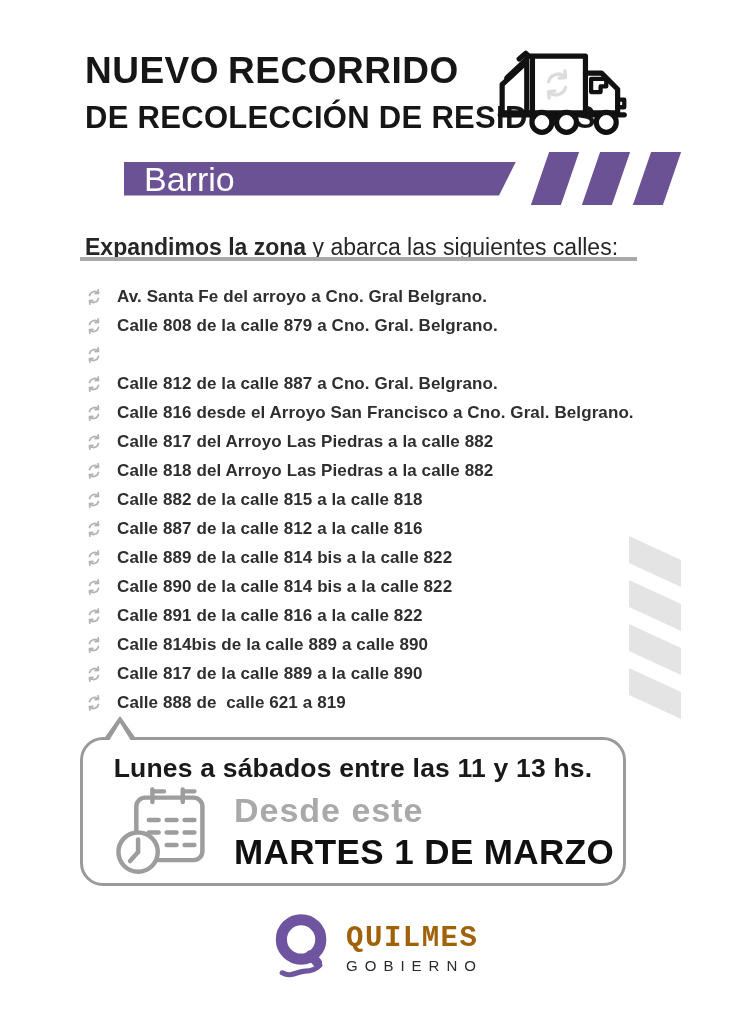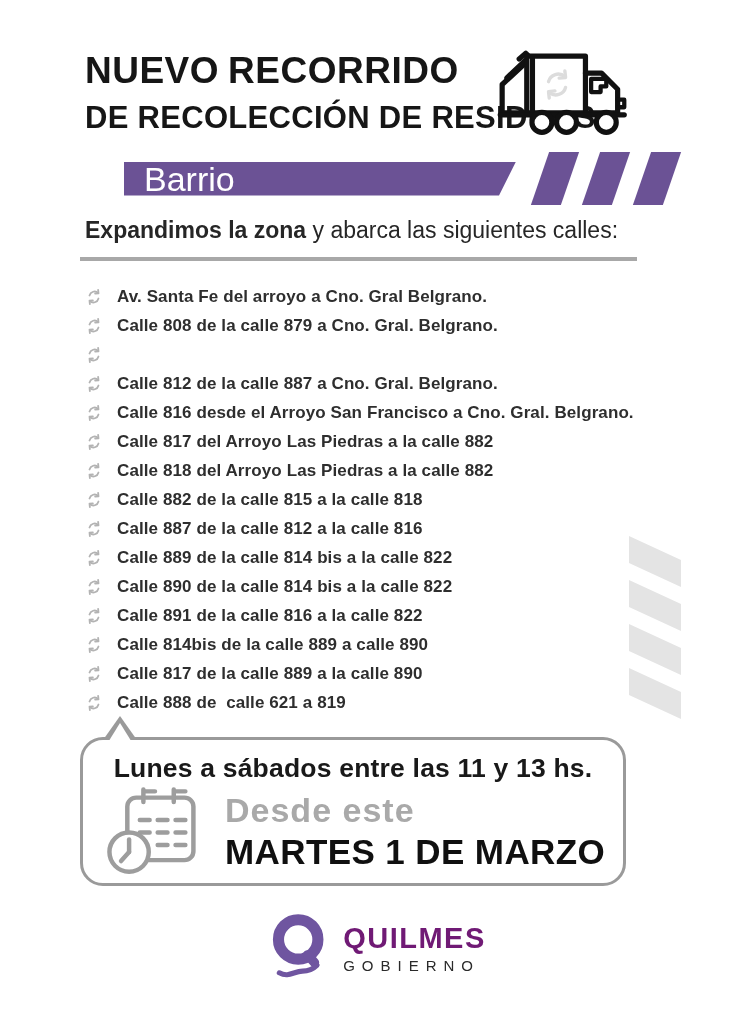--- a/index.html
+++ b/index.html
@@ -24,21 +24,21 @@
     width:392px;background:var(--purple);
     clip-path:polygon(0 0,100% 0,calc(100% - 17px) 100%,0 100%);
     display:flex;align-items:center;padding-left:20px;box-sizing:border-box;
     color:#fff;font-size:34px;line-height:1;
   }
   .banner-main .b-light{font-weight:400;}
   .banner-main .b-bold{font-weight:800;margin-left:10px;}
   .banner-stripes{display:flex;margin-left:24px;}
   .banner-stripe{width:30px;height:53px;background:var(--purple);transform:skewX(-19deg);margin-right:21px;}
   
-  .intro{position:absolute;left:85px;top:217px;font-size:23px;color:#262626;}
+  .intro{position:absolute;left:85px;top:234px;font-size:23px;color:#262626;}
   .intro .i-bold{font-weight:800;}
   .divider{position:absolute;left:80px;top:257px;width:557px;height:4px;background:#a8a8a8;}
   
   .street-list{position:absolute;left:85px;top:288px;list-style:none;margin:0;padding:0;}
   .street-list li{display:flex;align-items:center;margin-bottom:11px;height:18px;}
   .bullet{width:18px;height:18px;color:#b3b3b3;flex:0 0 18px;}
   .street-text{margin-left:14px;font-size:17px;font-weight:700;color:#2e2e2e;letter-spacing:.1px;white-space:pre;}
   
   .stripes-right{position:absolute;left:629px;top:548px;width:52px;}
   .gray-stripe{width:52px;height:27px;background:#e4e4e4;transform:skewY(25deg);margin-bottom:17px;}
@@ -51,30 +51,30 @@
     position:absolute;left:20px;top:-24px;width:0;height:0;
     border-left:17px solid transparent;border-right:17px solid transparent;
     border-bottom:24px solid #9a9a9a;
   }
   .bubble .tail-inner{
     position:absolute;left:24px;top:-17px;width:0;height:0;
     border-left:13px solid transparent;border-right:13px solid transparent;
     border-bottom:21px solid #ffffff;
   }
   .sched-line1{margin-top:13px;text-align:center;font-size:26.5px;font-weight:700;color:#191919;letter-spacing:.2px;}
-  .sched-row{display:flex;align-items:center;margin-top:2px;padding-left:22px;}
+  .sched-row{display:flex;align-items:center;margin-top:2px;padding-left:22px;justify-content:center;}
   .calendar-icon{width:100px;height:92px;color:#9d9d9d;flex:0 0 100px;}
   .sched-text{margin-left:20px;}
   .sched-line2{font-size:34px;font-weight:800;color:#a9a9a9;letter-spacing:1px;line-height:1.1;}
   .sched-line3{font-size:35px;font-weight:900;color:#101010;letter-spacing:.4px;line-height:1.15;margin-top:2px;}
   
   .footer-logo{position:absolute;left:50%;top:910px;transform:translateX(-50%);display:flex;align-items:center;}
   .q-mark{width:60px;height:76px;color:var(--logo-purple);}
   .logo-text{margin-left:15px;}
-  .logo-brand{font-size:29px;font-weight:800;letter-spacing:1.5px;color:#701a75;line-height:1;}
+  .logo-brand{font-size:29px;font-weight:800;letter-spacing:1.5px;color:#a16207;line-height:1;font-family:Liberation Mono, monospace;}
   .logo-sub{font-size:15px;font-weight:400;letter-spacing:7px;color:#2a2a2a;margin-top:5px;line-height:1;}
 </style>
 </head>
 <body>
 
 <div class="page">
 
   <svg width="0" height="0" style="position:absolute" aria-hidden="true">
     <symbol id="recycle" viewBox="0 0 24 24">
       <g fill="none" stroke="currentColor" stroke-width="2.4" stroke-linecap="round" stroke-linejoin="round">

